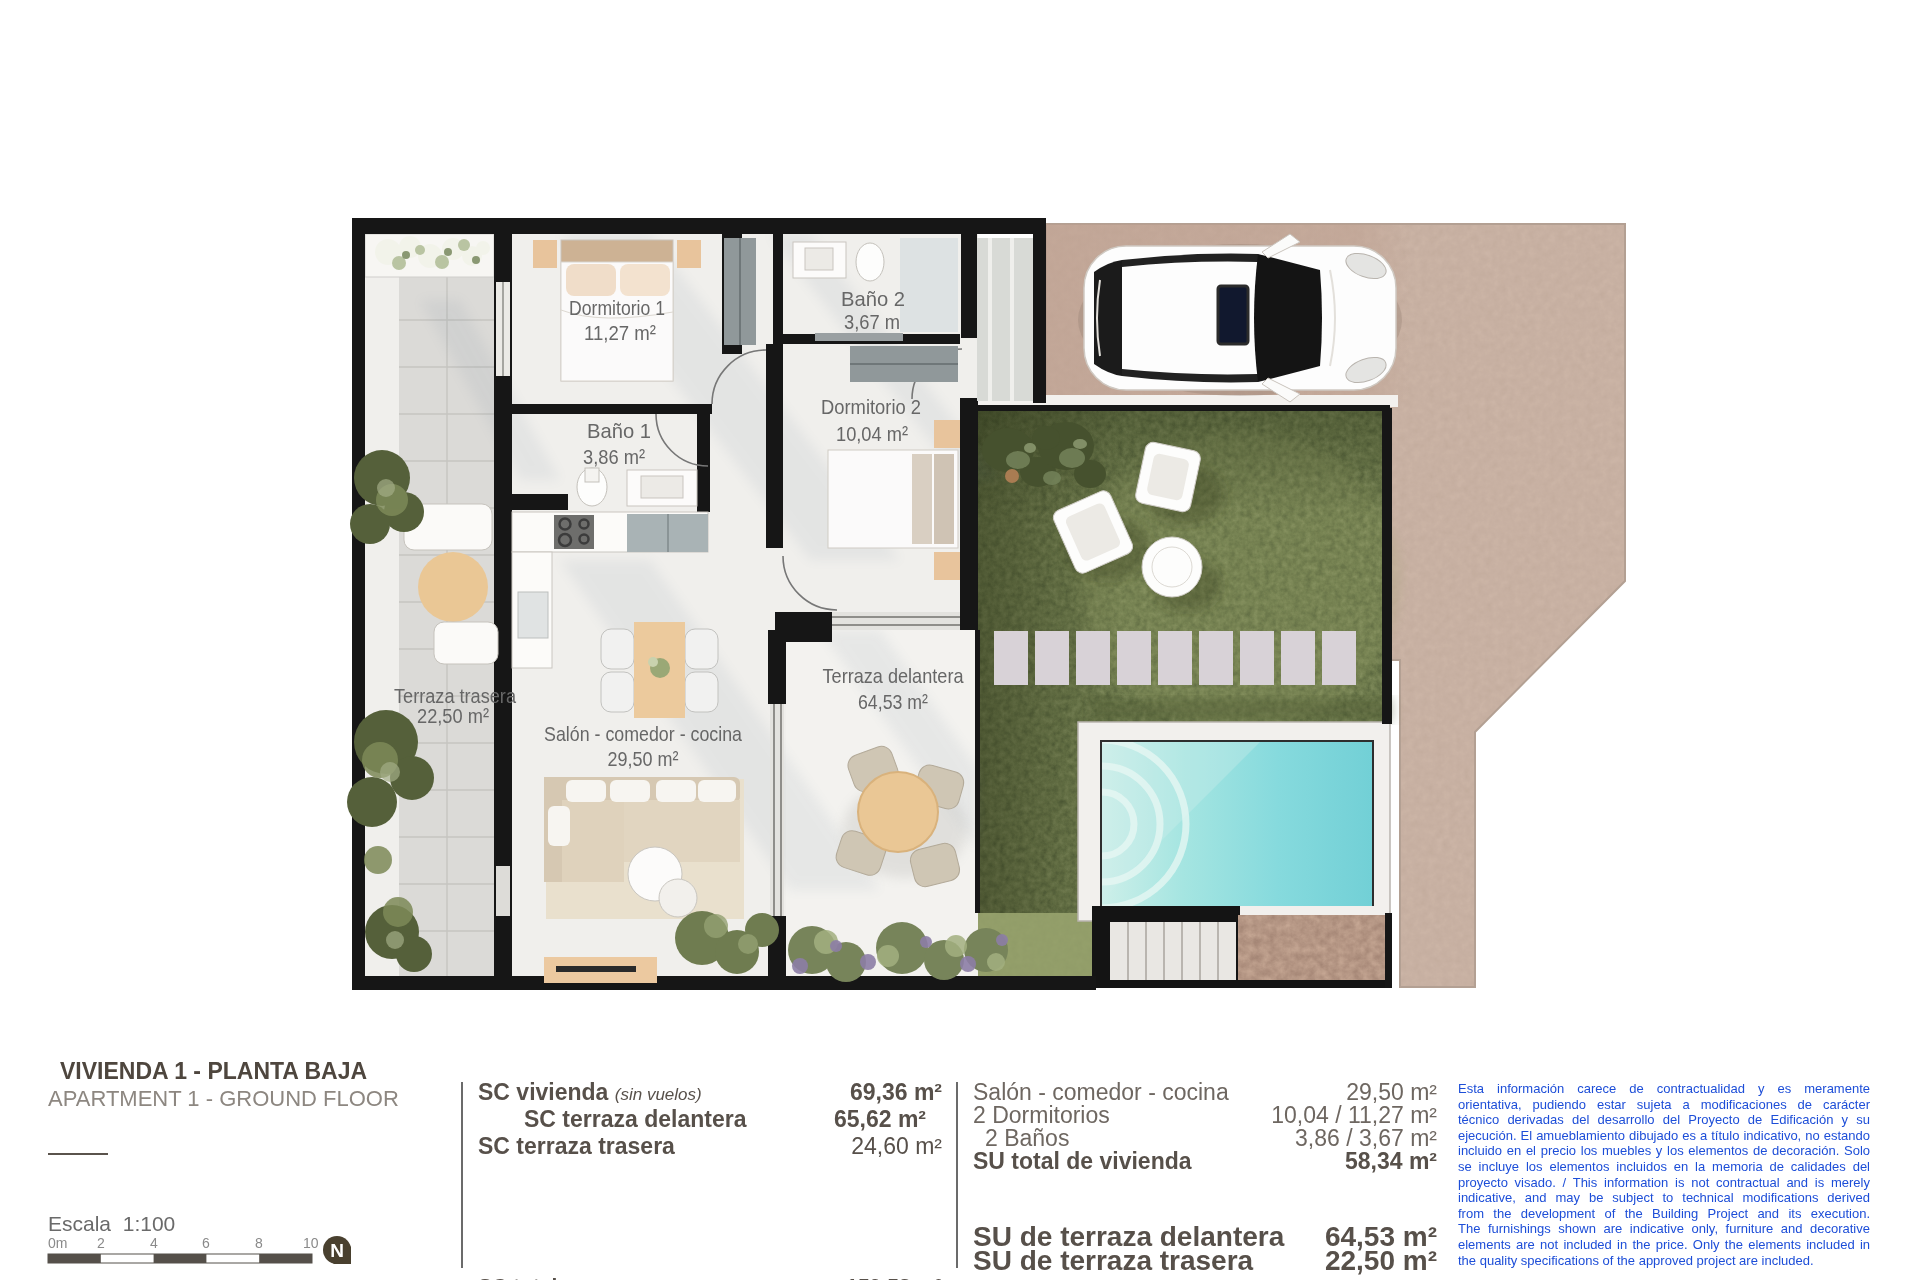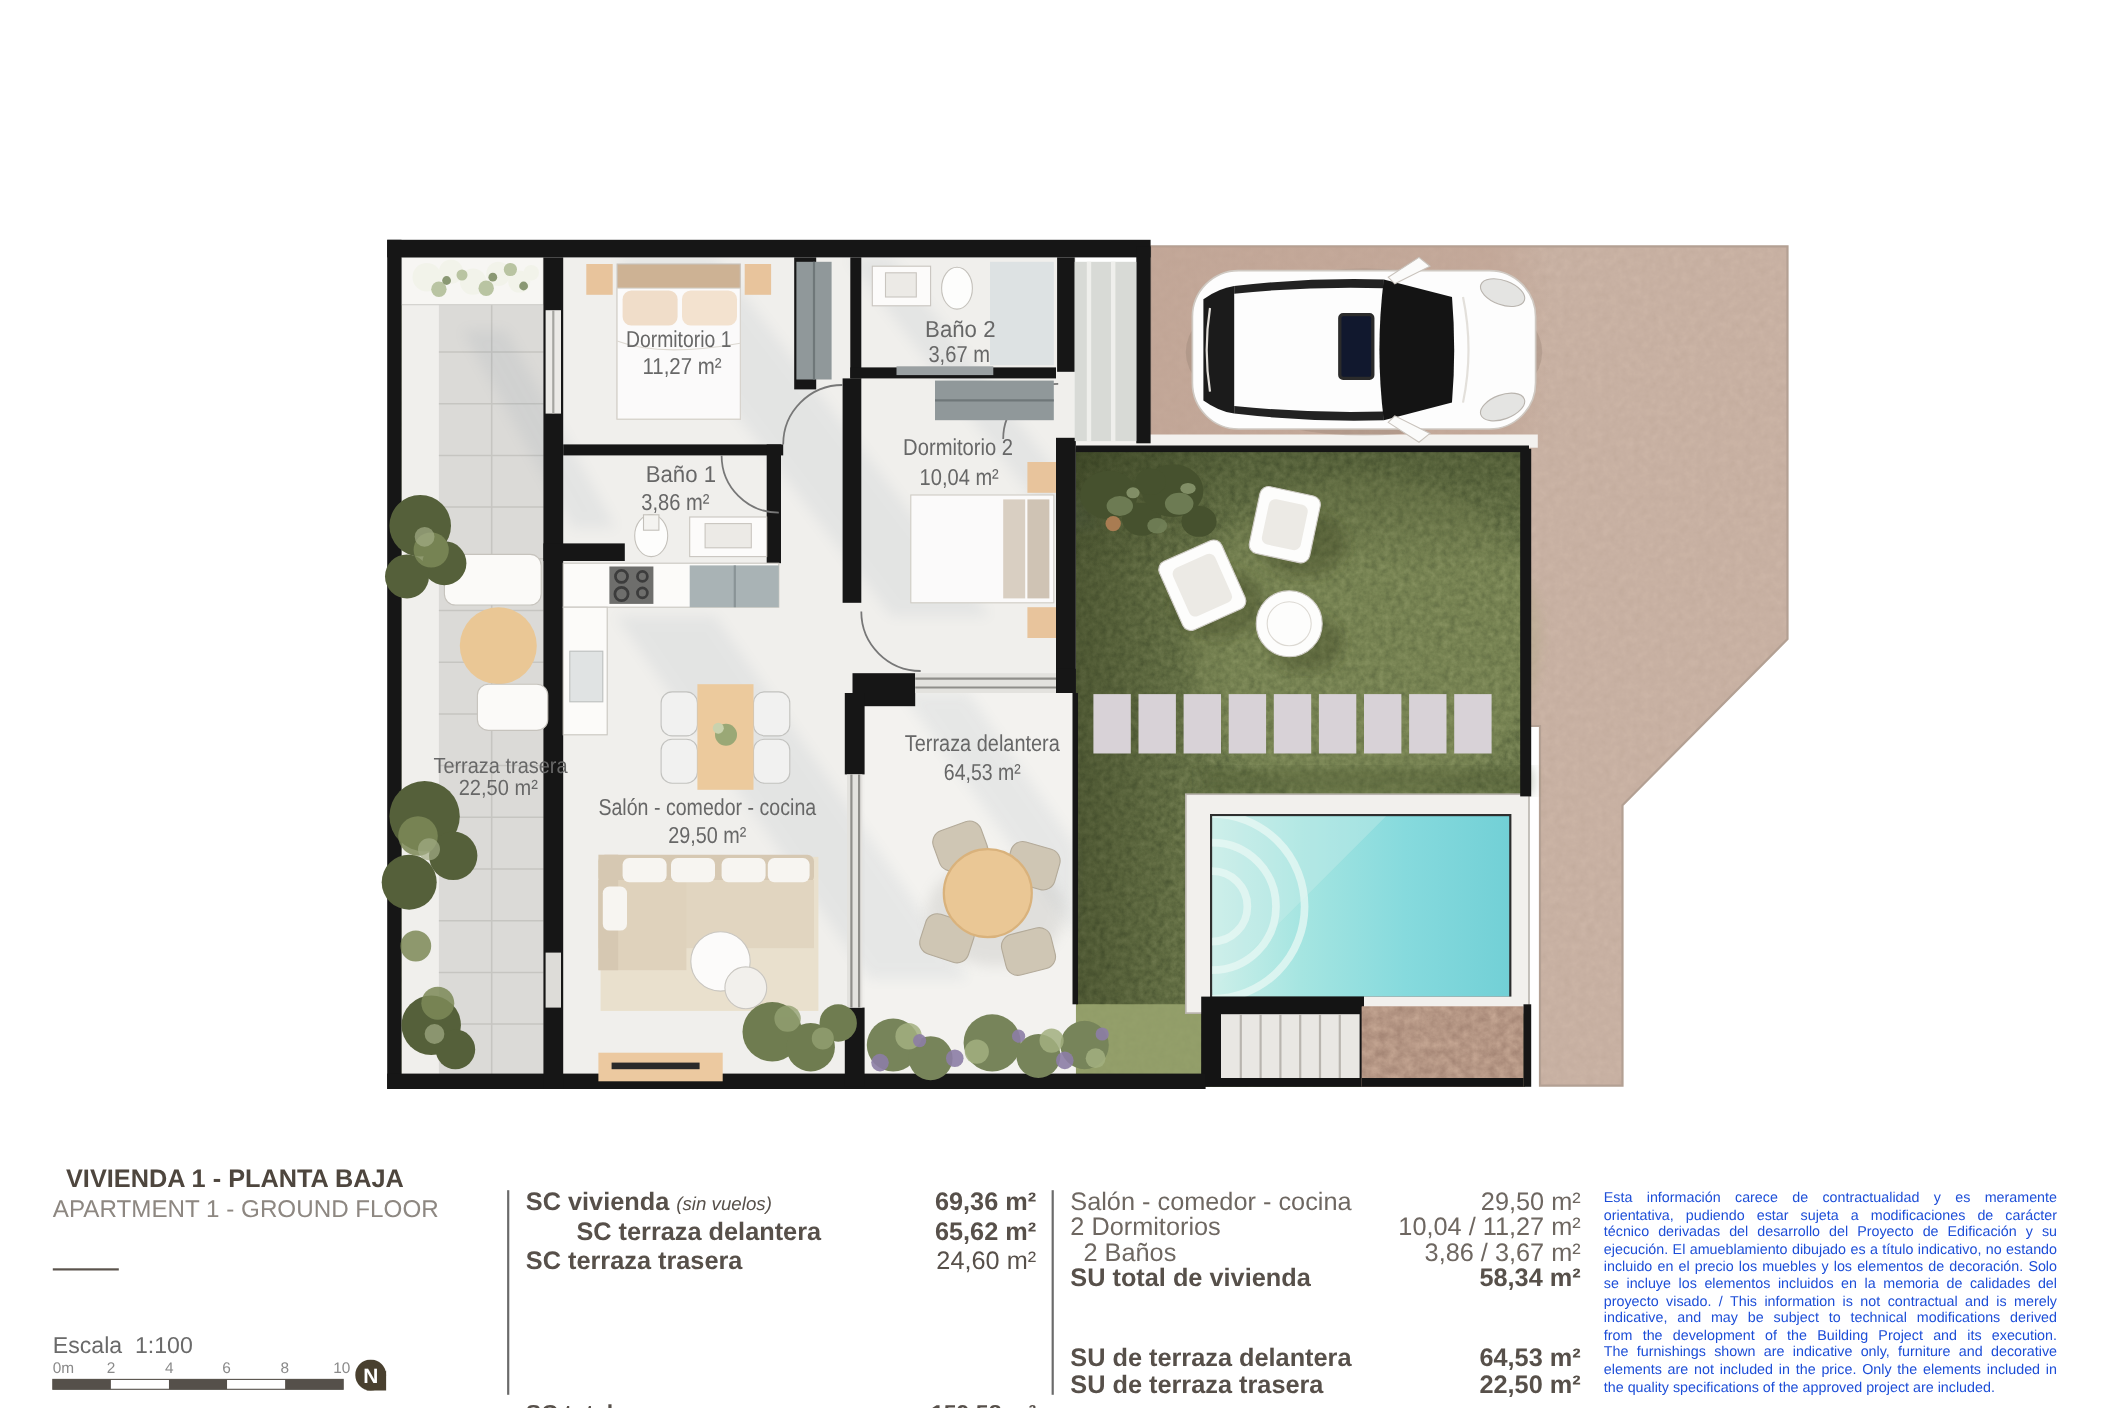--- a/index.html
+++ b/index.html
@@ -498,34 +498,34 @@
     <circle cx="14" cy="14" r="14" fill="#49402f"></circle>
     <text x="14" y="21" font-size="19" font-weight="bold" fill="#fff" text-anchor="middle" font-family="Liberation Sans, sans-serif">N</text>
   </g>
 </svg>
 
 <div class="abs" style="left:461px;top:1082px;height:186px;border-left:2px solid #6b6b6b;"></div>
 <div class="abs" style="left:956px;top:1082px;height:186px;border-left:2px solid #6b6b6b;"></div>
 
 <div class="abs" style="left:478px;top:1079px;width:464px;font-size:23px;color:#57504a;">
   <div style="position:relative;height:27px;"><b>SC vivienda</b> <i style="font-size:17px;">(sin vuelos)</i><span style="position:absolute;right:0;font-weight:bold;">69,36 m²</span></div>
-  <div style="position:relative;height:27px;margin-left:46px;"><b>SC terraza delantera</b><span style="position:absolute;right:0;font-weight:bold;">65,62 m²</span></div>
+  <div style="position:relative;height:27px;margin-left:46px;"><b>SC terraza delantera</b><span style="position:absolute;right:16px;font-weight:bold;">65,62 m²</span></div>
   <div style="position:relative;height:27px;"><b>SC terraza trasera</b><span style="position:absolute;right:0;font-weight:normal;">24,60 m²</span></div>
 </div>
 <div class="abs" style="left:478px;top:1274px;width:464px;font-size:21px;color:#57504a;">
   <div style="position:relative;height:27px;"><b>SC total</b><span style="position:absolute;right:0;font-weight:bold;">159,58 m²</span></div>
 </div>
 
 <div class="abs" style="left:973px;top:1079px;width:464px;font-size:23px;color:#6e6761;">
   <div style="position:relative;height:23px;">Salón - comedor - cocina<span style="position:absolute;right:0;">29,50 m²</span></div>
   <div style="position:relative;height:23px;">2 Dormitorios<span style="position:absolute;right:0;">10,04 / 11,27 m²</span></div>
   <div style="position:relative;height:23px;margin-left:12px;">2 Baños<span style="position:absolute;right:0;">3,86 / 3,67 m²</span></div>
   <div style="position:relative;height:23px;color:#57504a;"><b>SU total de vivienda</b><span style="position:absolute;right:0;font-weight:bold;">58,34 m²</span></div>
 </div>
-<div class="abs" style="left:973px;top:1221px;width:464px;font-size:23px;color:#57504a;">
+<div class="abs" style="left:973px;top:1221px;width:464px;font-size:28px;color:#57504a;">
   <div style="position:relative;height:24px;"><b>SU de terraza delantera</b><span style="position:absolute;right:0;font-weight:bold;">64,53 m²</span></div>
   <div style="position:relative;height:24px;"><b>SU de terraza trasera</b><span style="position:absolute;right:0;font-weight:bold;">22,50 m²</span></div>
 </div>
 
 <div class="abs" style="left:1458px;top:1081px;width:412px;font-size:13px;line-height:15.6px;color:#1d4ed8;">
   <div class="dj">Esta información carece de contractualidad y es meramente</div>
   <div class="dj">orientativa, pudiendo estar sujeta a modificaciones de carácter</div>
   <div class="dj">técnico derivadas del desarrollo del Proyecto de Edificación y su</div>
   <div class="dj">ejecución. El amueblamiento dibujado es a título indicativo, no estando</div>
   <div class="dj">incluido en el precio los muebles y los elementos de decoración. Solo</div>

